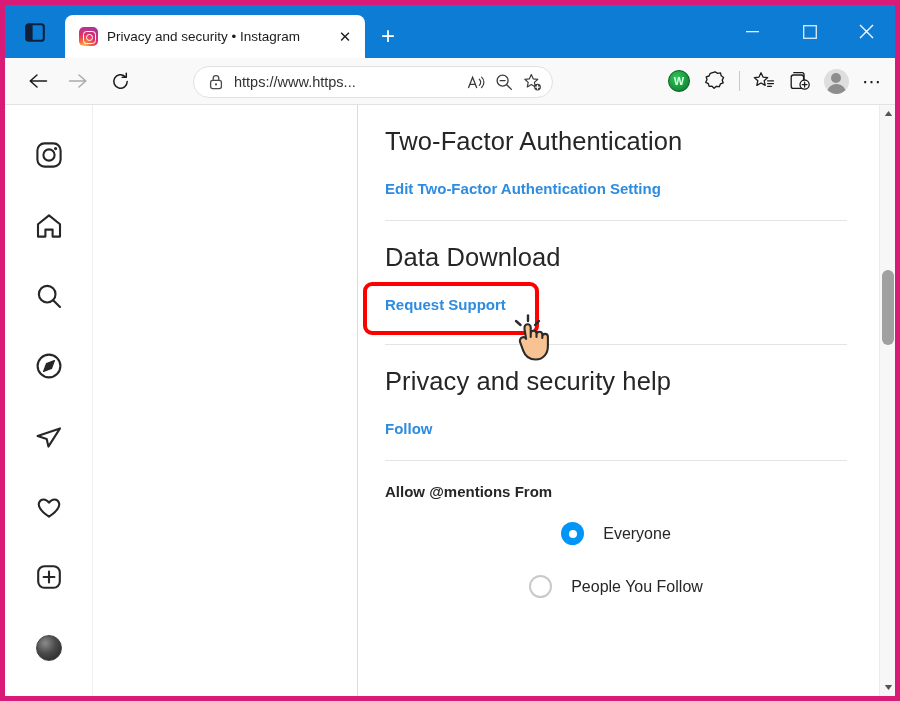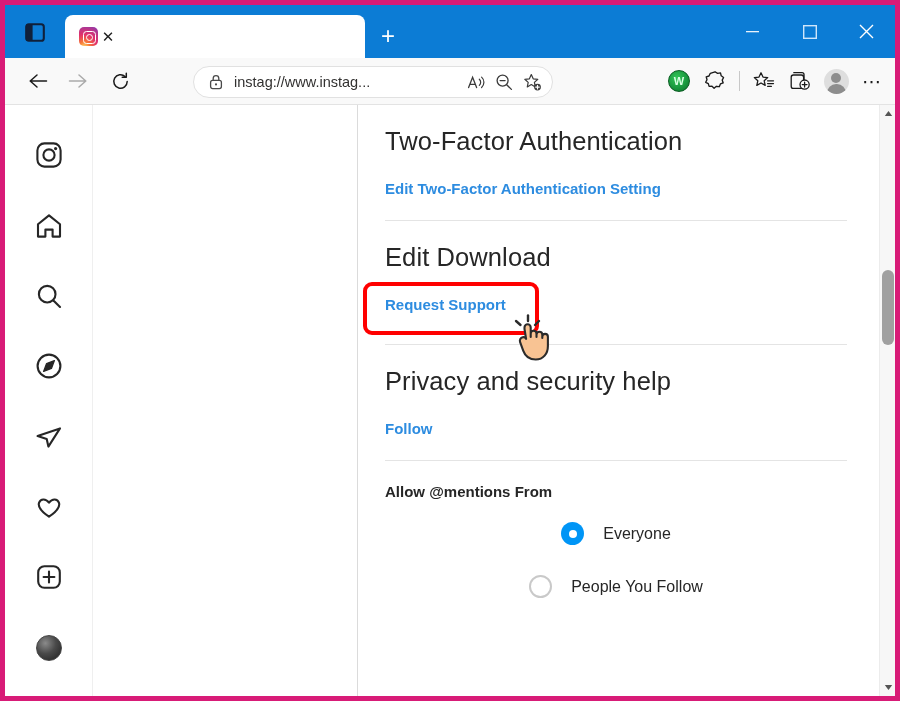--- a/index.html
+++ b/index.html
@@ -251,20 +251,21 @@
 
     <div class="tabstrip-btn">
       <svg width="20" height="19" viewBox="0 0 20 19">
         <rect x="1.2" y="1.2" width="17.6" height="16.6" rx="2.6" fill="none" stroke="#10203a" stroke-width="2.1"></rect>
         <rect x="1.2" y="1.2" width="6.4" height="16.6" fill="#10203a"></rect>
       </svg>
     </div>
 
     <div class="tab">
       <div class="tab-favicon"></div>
+      <div class="tab-title">Privacy and security • Instagram</div>
       <div class="tab-close">✕</div>
     </div>
 
     <div class="newtab">+</div>
 
     <div class="wincontrols">
       <div class="wc">
         <svg width="13" height="2">
             <rect width="13" height="1.3" fill="#e8f2fb"></rect>
           </svg>
@@ -304,21 +305,21 @@
     </div>
 
     <div class="omnibox">
       <div class="omni-lock">
         <svg width="14" height="16" viewBox="0 0 14 16">
           <rect x="1.6" y="6.4" width="10.8" height="8.2" rx="2" fill="none" stroke="#4a4a4a" stroke-width="1.3"></rect>
           <path d="M4.2 6.4 V4.4 a2.8 2.8 0 0 1 5.6 0 V6.4" fill="none" stroke="#4a4a4a" stroke-width="1.3"></path>
           <circle cx="7" cy="10.4" r="1.05" fill="#4a4a4a"></circle>
         </svg>
       </div>
-      <div class="omni-url">instag://www.instag...</div>
+      <div class="omni-url">https://www.https...</div>
 
       <div class="omni-btn">
         <svg width="19" height="17" viewBox="0 0 19 17">
           <path d="M1.6 13.6 L5.6 3.2 L9.6 13.6 M3.1 10.3 H8.1" stroke="#3b3b3b" stroke-width="1.3" fill="none" stroke-linecap="round"></path>
           <path d="M12.3 5.2 a4.2 4.2 0 0 1 0 6.2" stroke="#3b3b3b" stroke-width="1.2" fill="none" stroke-linecap="round"></path>
           <path d="M14.6 3.1 a7 7 0 0 1 0 10.4" stroke="#3b3b3b" stroke-width="1.2" fill="none" stroke-linecap="round"></path>
         </svg>
       </div>
 
       <div class="omni-btn">
@@ -437,21 +438,21 @@
 
       <div class="ig-settings-nav"></div>
 
       <div class="ig-content">
 
         <h2 class="sec-title">Two-Factor Authentication</h2>
         <a class="link">Edit Two-Factor Authentication Setting</a>
 
         <div class="hr"></div>
 
-        <h2 class="sec-title">Edit Download</h2>
+        <h2 class="sec-title">Data Download</h2>
 
         <div class="highlight-wrap">
           <a class="link">Request Support</a>
           <div class="highlight-box"></div>
           <div class="cursor-hand">
             <svg width="46" height="54" viewBox="0 0 46 54">
               <g stroke="#2b2b2b" stroke-width="2.4" stroke-linecap="round">
                 <path d="M6 12 L10.5 16"></path>
                 <path d="M18 6.5 L18 12"></path>
                 <path d="M29 12 L25 16"></path>

